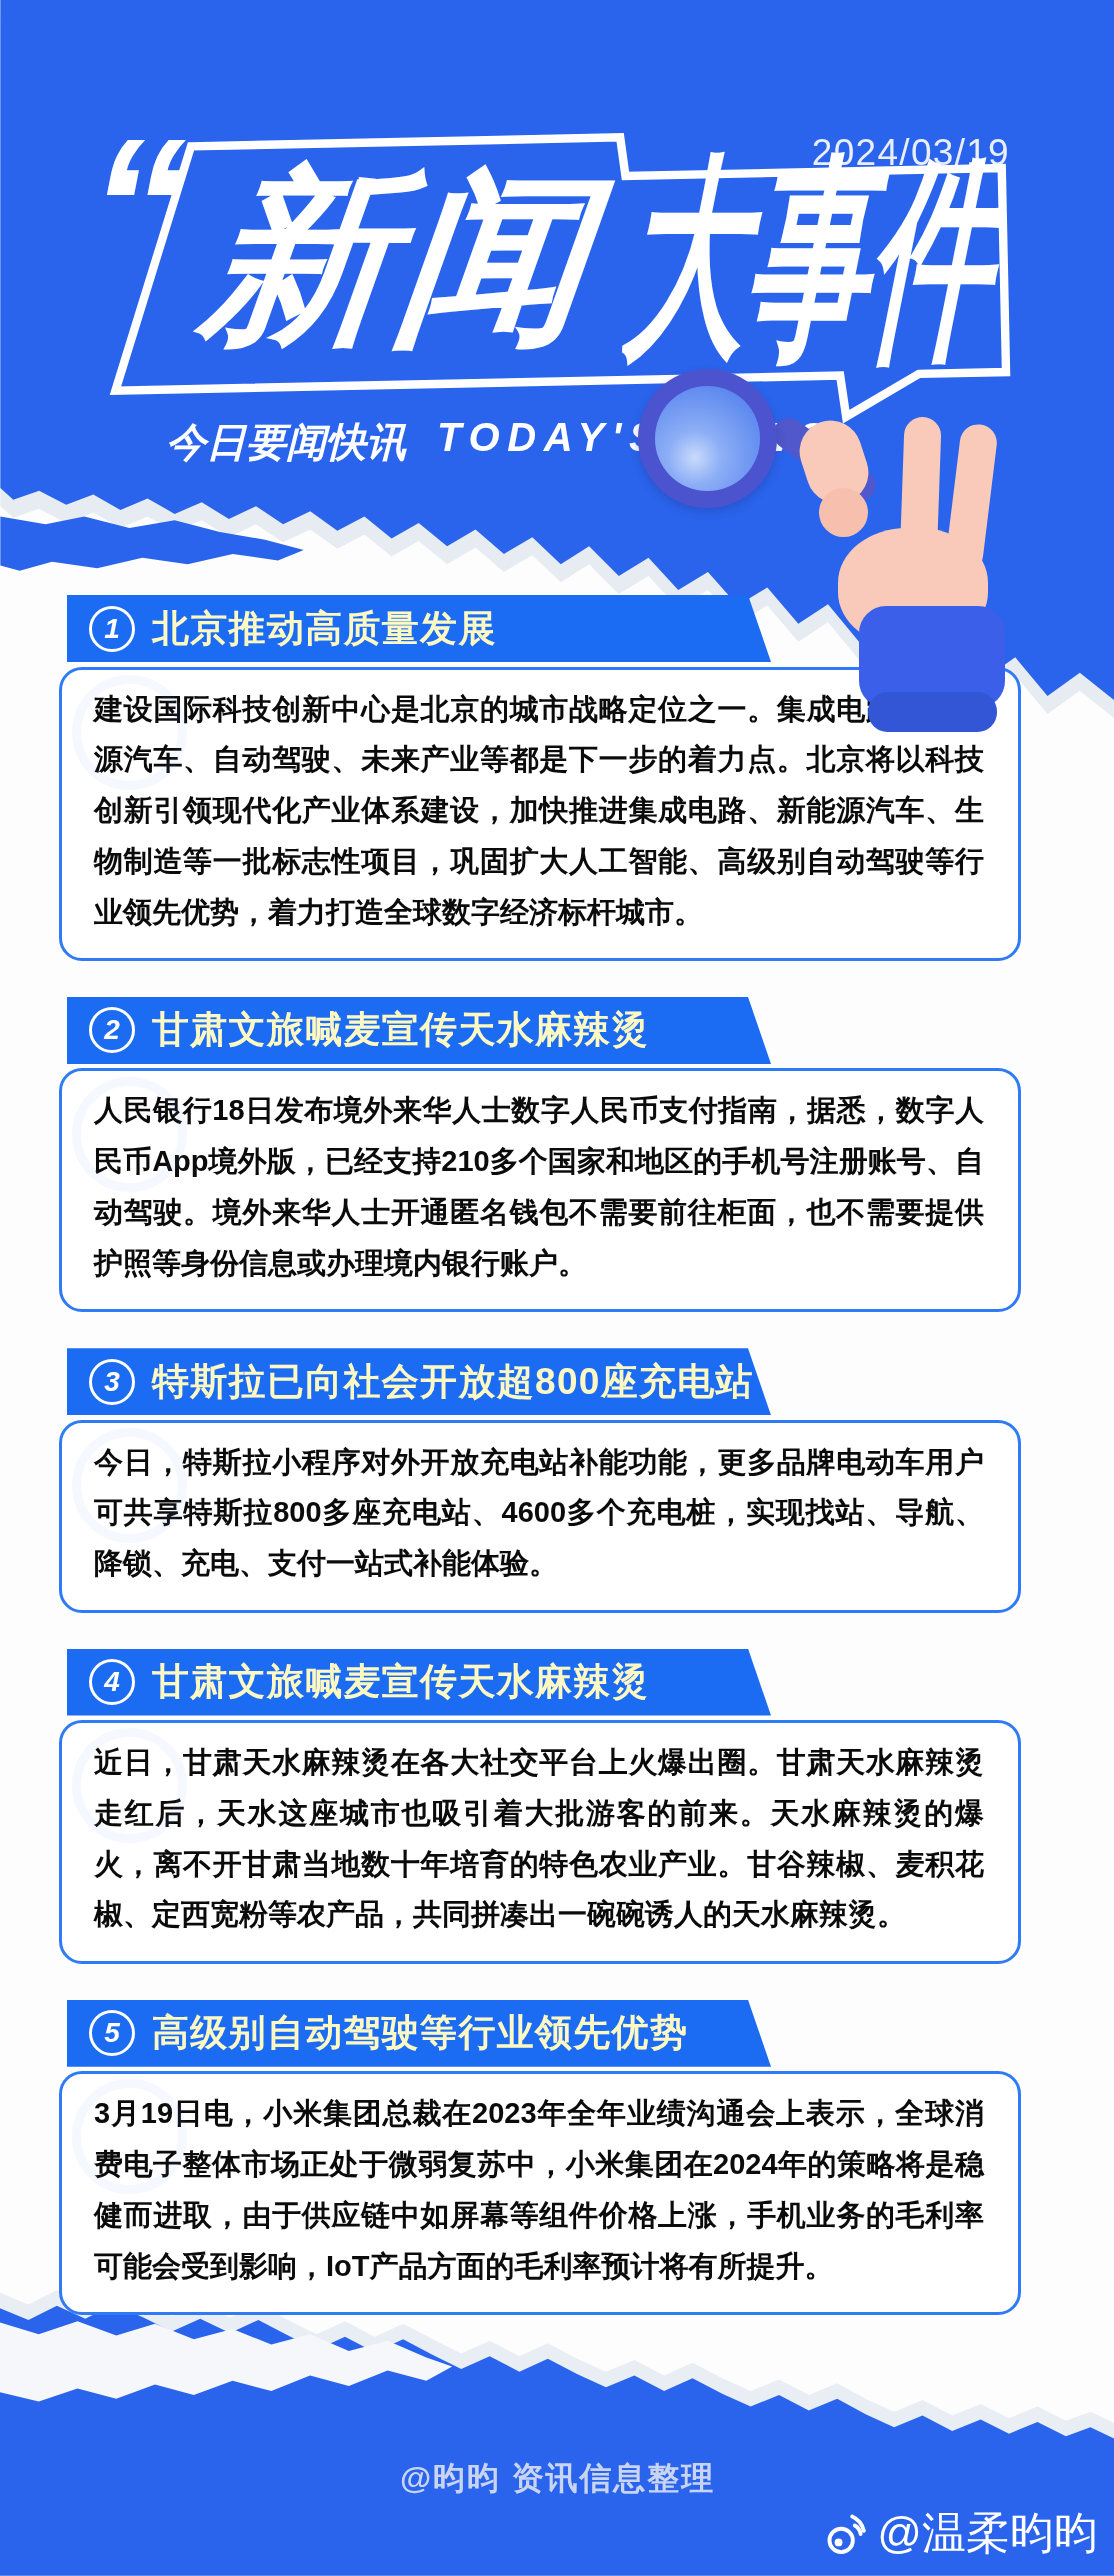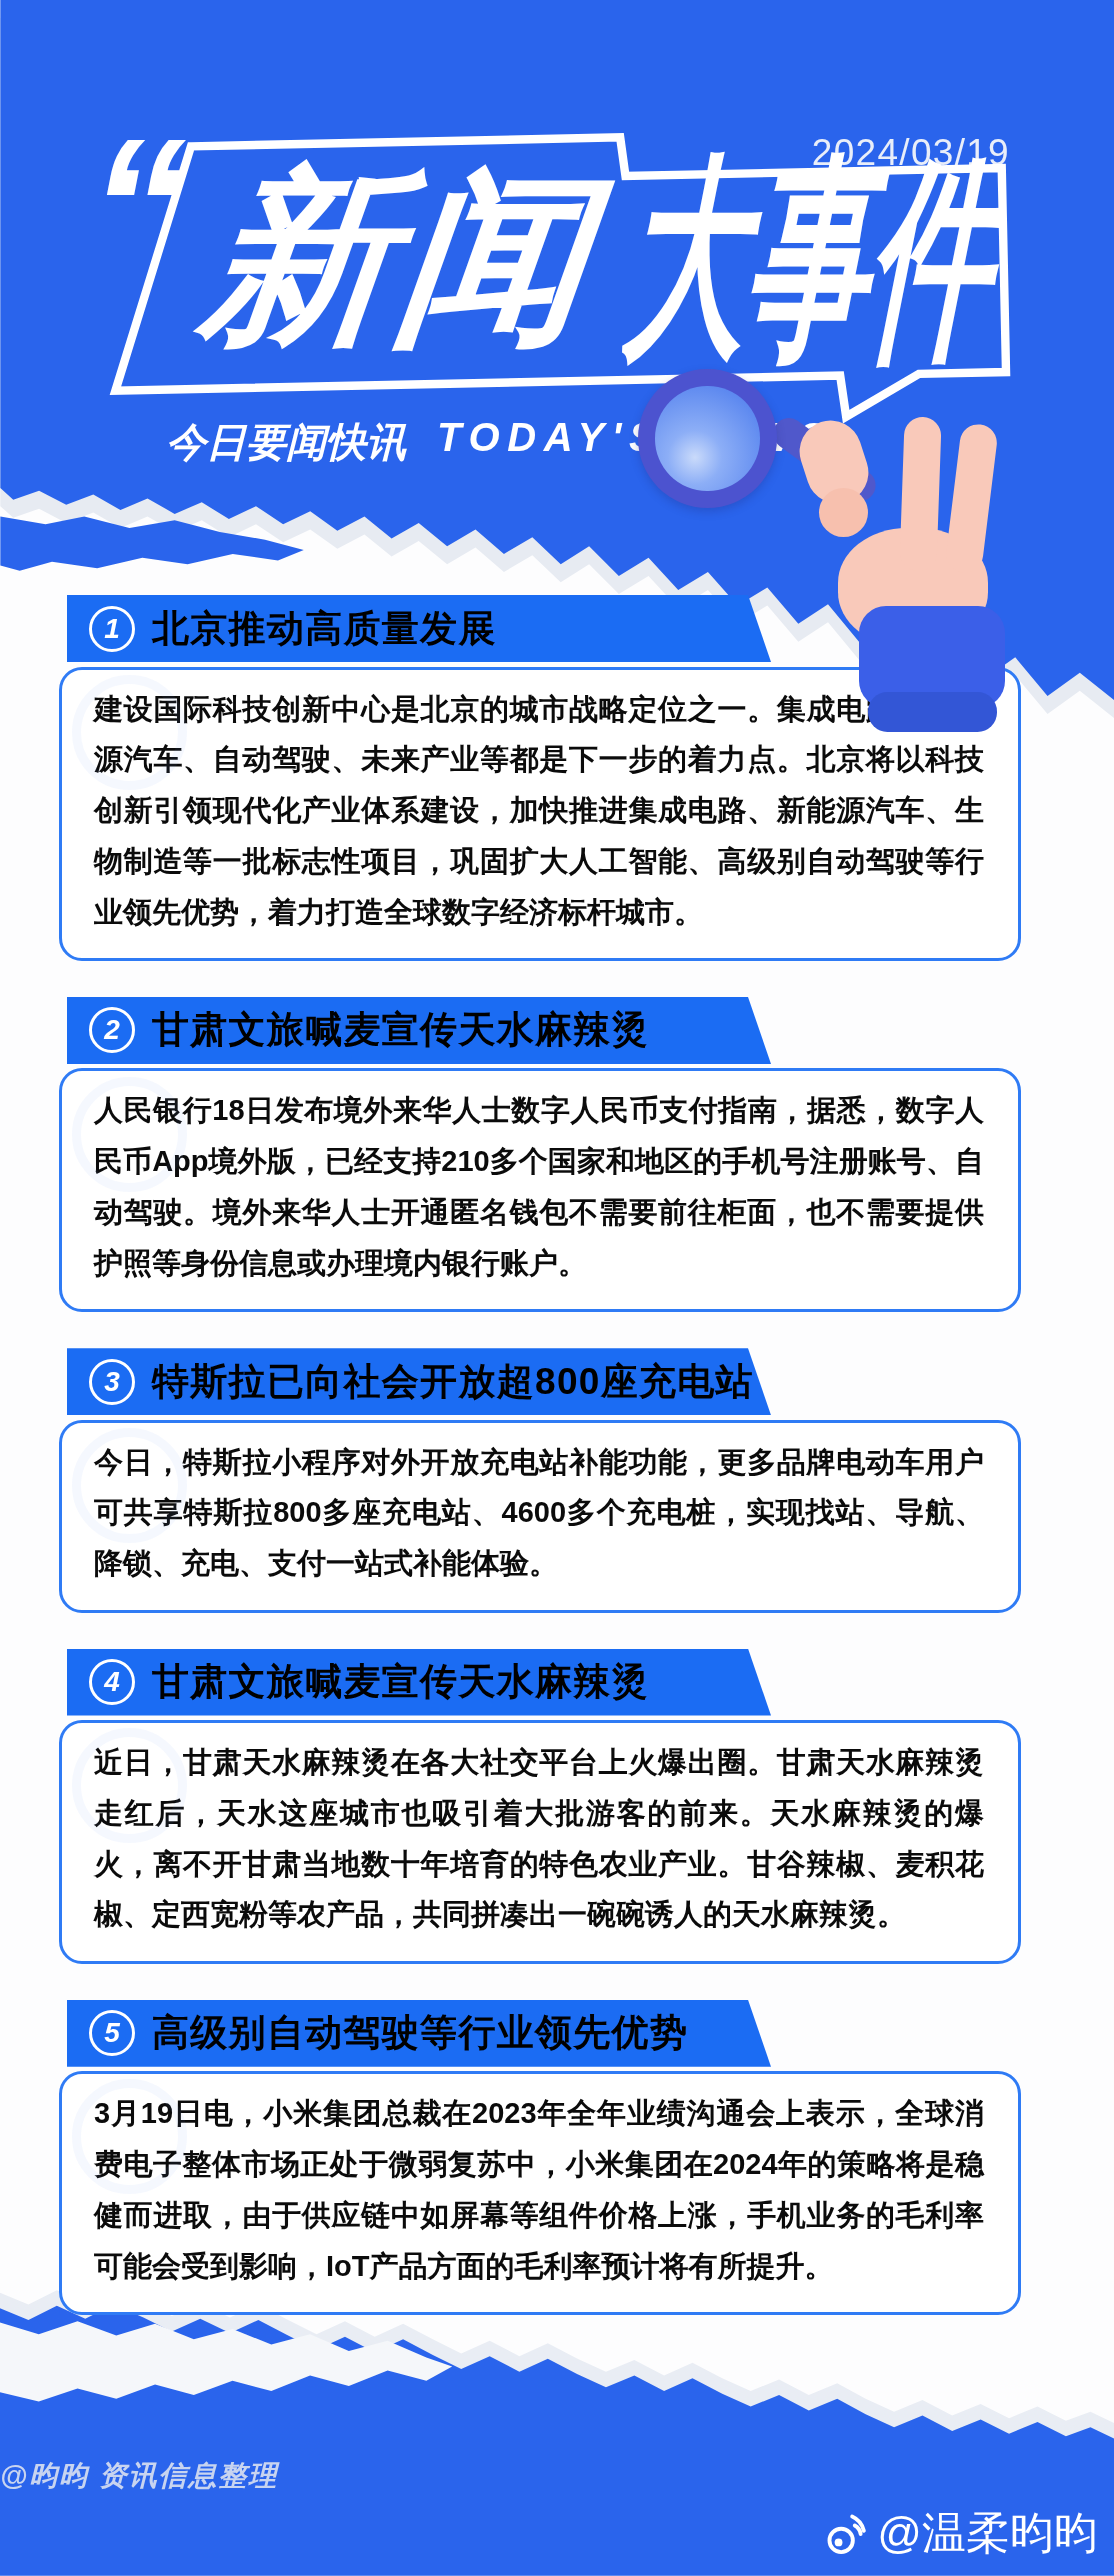--- a/index.html
+++ b/index.html
@@ -40,30 +40,30 @@
   .sleeve{left:859px;top:606px;width:146px;height:102px;border-radius:27px;background:#3b5fe8;}
   .cuff{left:868px;top:692px;width:129px;height:40px;border-radius:19.4px;background:#3356d6;}
   
   .content{position:absolute;left:0;top:595px;width:1115px;z-index:2;}
   .section{margin-bottom:36px;}
   .banner{margin-left:67px;width:704px;height:67px;background:#1b6cf3;
           clip-path:polygon(0 0,calc(100% - 23px) 0,100% 100%,0 100%);
           display:flex;align-items:center;gap:17px;padding-left:22px;box-sizing:border-box;margin-bottom:4.5px;}
   .num{width:46px;height:46px;border:3.2px solid #fff;border-radius:50%;box-sizing:border-box;flex:none;
        display:flex;align-items:center;justify-content:center;color:#fff;font-size:28px;font-weight:700;font-style:italic;}
-  .sec-title{color:#000000;font-size:37px;font-weight:800;letter-spacing:1.3px;white-space:nowrap;}
+  .sec-title{color:#fef9c3;font-size:37px;font-weight:800;letter-spacing:1.3px;white-space:nowrap;}
   .card{position:relative;margin-left:59px;width:962px;box-sizing:border-box;background:#fff;
         border:3.2px solid #2f7bf5;border-radius:23px;padding:14px 34px 20.7px 32px;
         font-size:29px;line-height:1.75;font-weight:700;color:#0b0b0b;text-align:justify;}
   .card::before{content:"";position:absolute;left:10.3px;top:5.2px;width:97px;height:97px;border-radius:50%;
         border:9px solid rgba(120,160,245,.07);}
   
   .footer{position:absolute;left:0;bottom:0;width:1115px;height:304px;z-index:5;}
-  .credit{position:absolute;left:0;width:100%;top:185px;color:#c8d4f0;
-          font-size:28px;font-style:italic;font-weight:700;letter-spacing:1.9px;}
+  .credit{position:absolute;left:0;width:100%;top:185px;text-align:center;color:#c8d4f0;
+          font-size:32px;font-weight:700;letter-spacing:1.9px;}
   .watermark{position:absolute;right:17px;bottom:13px;display:flex;align-items:center;gap:6.5px;color:#fff;}
   .watermark span{font-size:44px;font-weight:400;white-space:nowrap;}
 </style>
 </head>
 <body>
 
 <div class="poster">
 
   <svg class="tear tear-top" width="1115" height="807" viewBox="0 0 1726 1250">
     <g transform="translate(0,28)">

